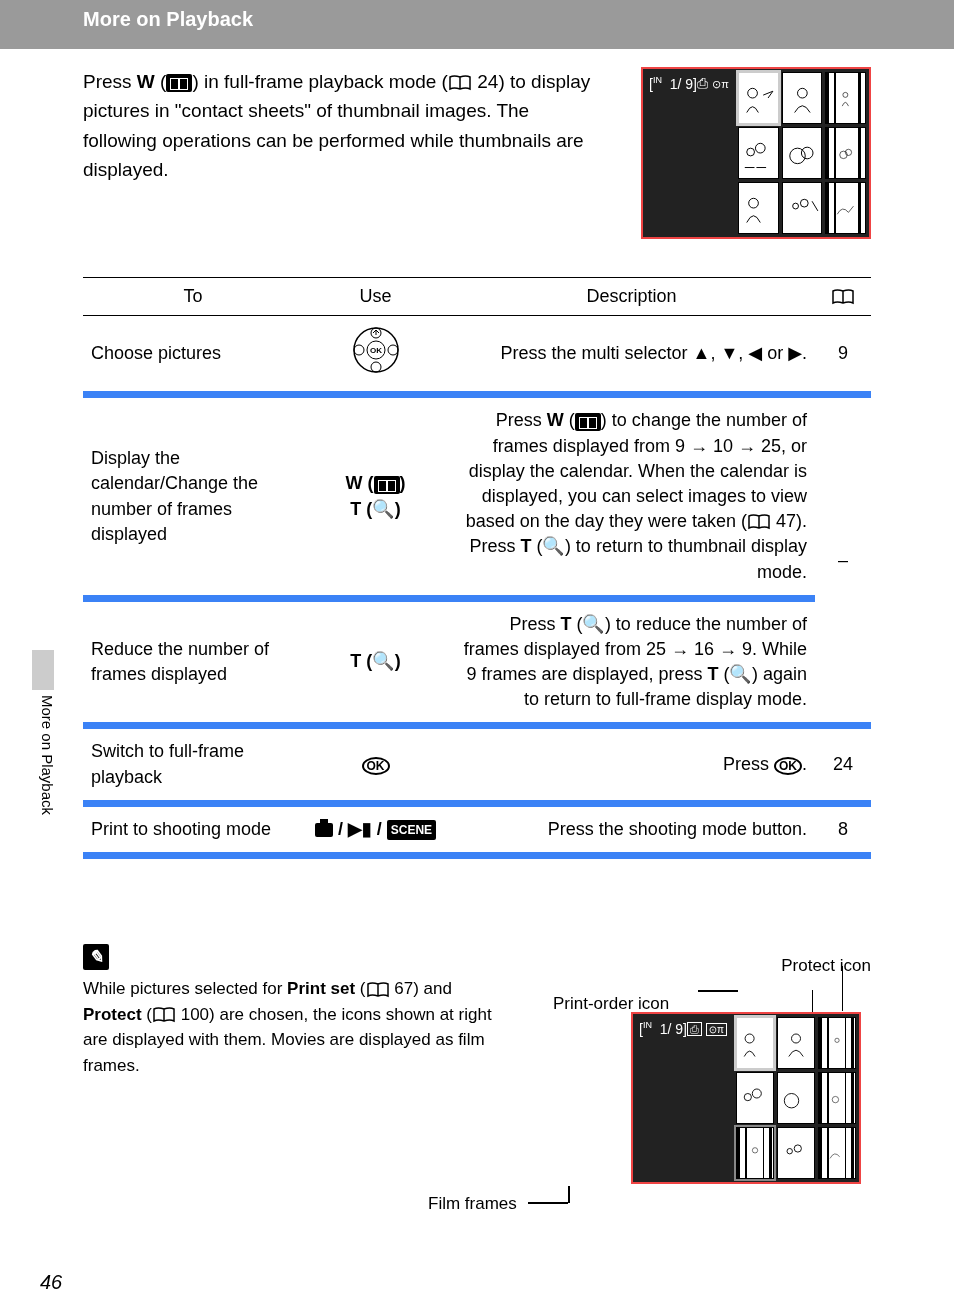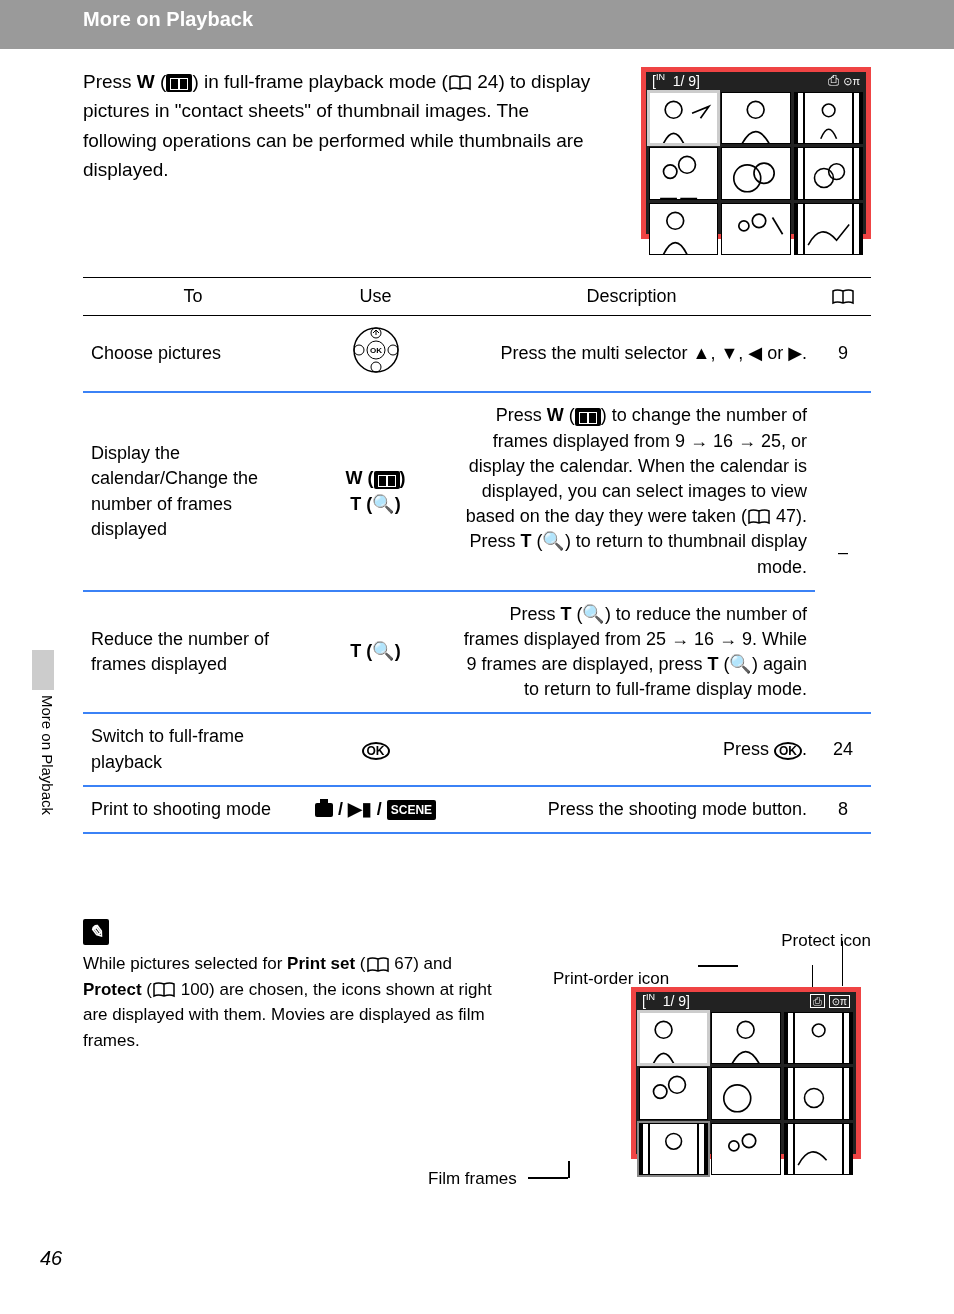--- a/index.html
+++ b/index.html
@@ -17,22 +17,22 @@
     padding: 8px 20px 14px 83px;
     color: #fff;
   }
   .breadcrumb { font-size: 20px; font-weight: 600; margin-bottom: 4px; }
   .page-title { font-size: 32px; font-weight: 700; color: #000; }
   .content { padding: 18px 83px 0 83px; }
   .intro-row { display: flex; gap: 36px; }
   .intro-text { font-size: 19px; line-height: 1.55; flex: 1; }
   .lcd {
     width: 230px; height: 172px;
-    background: #222; border: 5px solid #ef4444;
-    display: flex; flex-direction: column;
+    background: #222; border: 2px solid #ef4444;
+    display: flex; flex-direction: row;
     flex-shrink: 0;
   }
   .lcd-top {
     height: 28px; display:flex; align-items:center;
     color:#fff; font-size:14px; padding:0 6px;
     justify-content: space-between;
   }
   .lcd-grid { flex:1; display:grid; grid-template-columns:repeat(3,1fr); grid-template-rows:repeat(3,1fr); gap:3px; padding:3px; }
   .thumb { background:#fff; border:1px solid #000; display:flex; align-items:center; justify-content:center; overflow:hidden; position:relative;}
   .thumb.sel { outline:3px solid #ccc; outline-offset:-1px; }
@@ -47,21 +47,21 @@
     line-height: 1.4;
   }
   table.ops th {
     border-top: 1.5px solid #000;
     border-bottom: 1.5px solid #000;
     font-weight: 400;
     padding: 6px 4px;
     text-align: center;
   }
   table.ops td {
-    border-bottom: 2px solid #3b82f6;
+    border-bottom: 7px solid #3b82f6;
     padding: 10px 8px;
     vertical-align: middle;
   }
   table.ops td.to { text-align:left; width: 220px; }
   table.ops td.use { text-align:center; width: 145px; font-weight:700; font-size:18px;}
   table.ops td.desc { text-align:right; }
   table.ops td.pg { text-align:center; width: 56px; }
   .bookicon { display:inline-block; width:24px; height:16px; vertical-align:middle;}
   .side-tab {
     position:absolute; left:39px; top:650px;
@@ -72,21 +72,21 @@
   .side-block{ position:absolute; left:32px; top:650px; width:22px; height:40px; background:#ccc;}
   .note-section { margin-top: 85px; }
   .note-head { display:flex; align-items:center; gap:8px; font-size:19px; font-weight:700; margin-bottom:6px;}
   .note-head .pencil{ width:26px;height:26px; background:#000; color:#fff; display:flex;align-items:center;justify-content:center; font-style:italic; font-size:18px; border-radius:2px;}
   .note-body-row { display:flex; gap:20px; align-items:flex-start;}
   .note-text { font-size:17px; line-height:1.5; flex:0 0 410px;}
   .bold { font-weight:700;}
   .callout-wrap{ position:relative; flex:1; height:260px;}
   .callout-label{ position:absolute; font-size:17px; white-space:nowrap;}
   .callout-line{ position:absolute; background:#000; height:1.5px;}
-  .page-num{ position:absolute; left:40px; bottom:44px; font-size:20px; font-style:italic;margin-top:44px;}
+  .page-num{ position:absolute; left:40px; bottom:20px; font-size:20px; font-style:italic;margin-top:44px;}
   .w{font-weight:800; font-family: Arial, sans-serif;}
   .blockicon{display:inline-block;width:26px;height:18px;background:#000;border-radius:2px;vertical-align:middle;position:relative;}
   .blockicon::before{content:"";position:absolute;left:4px;top:4px;width:8px;height:10px;border:1px solid #fff;}
   .blockicon::after{content:"";position:absolute;right:4px;top:4px;width:8px;height:10px;border:1px solid #fff;}
   .multisel{ display:inline-block; width:62px; height:48px; position:relative;}
   .ok-icon{display:inline-block;border:2px solid #000;border-radius:50%;font-size:12px;font-weight:700;padding:1px 3px;line-height:1;}
   .q{font-weight:400;}
   .scene-b{display:inline-block;background:#000;color:#fff;font-size:12px;font-weight:700;padding:2px 4px;border-radius:2px;vertical-align:middle;}
   .camera-ic{display:inline-block;width:18px;height:14px;background:#000;border-radius:2px;vertical-align:middle;position:relative;}
   .camera-ic::before{content:"";position:absolute;top:-4px;left:5px;width:8px;height:4px;background:#000;}
@@ -208,21 +208,21 @@
       </td>
       <td class="pg">9</td>
     </tr>
     <tr>
       <td class="to">Display the calendar/Change the number of frames displayed</td>
       <td class="use">
         <span class="w">W</span> (<span class="blockicon"></span>)<br>
         <span class="w">T</span> (<span class="q">🔍</span>)
       </td>
       <td class="desc">
-        <span>Press </span><span class="w">W</span><span> (</span><span class="blockicon"></span><span>) to change the number of frames displayed from 9 → 16 → 25, or display the calendar. When the calendar is displayed, you can select images to view based on the day they were taken (</span><svg class="bookicon" viewBox="0 0 24 16">
+        <span>Press </span><span class="w">W</span><span> (</span><span class="blockicon"></span><span>) to change the number of frames displayed from 9 → 10 → 25, or display the calendar. When the calendar is displayed, you can select images to view based on the day they were taken (</span><svg class="bookicon" viewBox="0 0 24 16">
               <path d="M2 2 Q6 0 12 2 Q18 0 22 2 V14 Q18 12 12 14 Q6 12 2 14 Z M12 2 V14" fill="none" stroke="#000" stroke-width="1.5"></path>
             </svg> <span>47</span><span>).</span><br>
         <span>Press </span><span class="w">T</span><span> (</span><span>🔍</span><span>) to return to thumbnail display mode.</span>
       </td>
       <td class="pg" rowspan="2">–</td>
     </tr>
     <tr>
       <td class="to">Reduce the number of frames displayed</td>
       <td class="use"><span class="w">T</span> (<span>🔍</span>)</td>
       <td class="desc">

